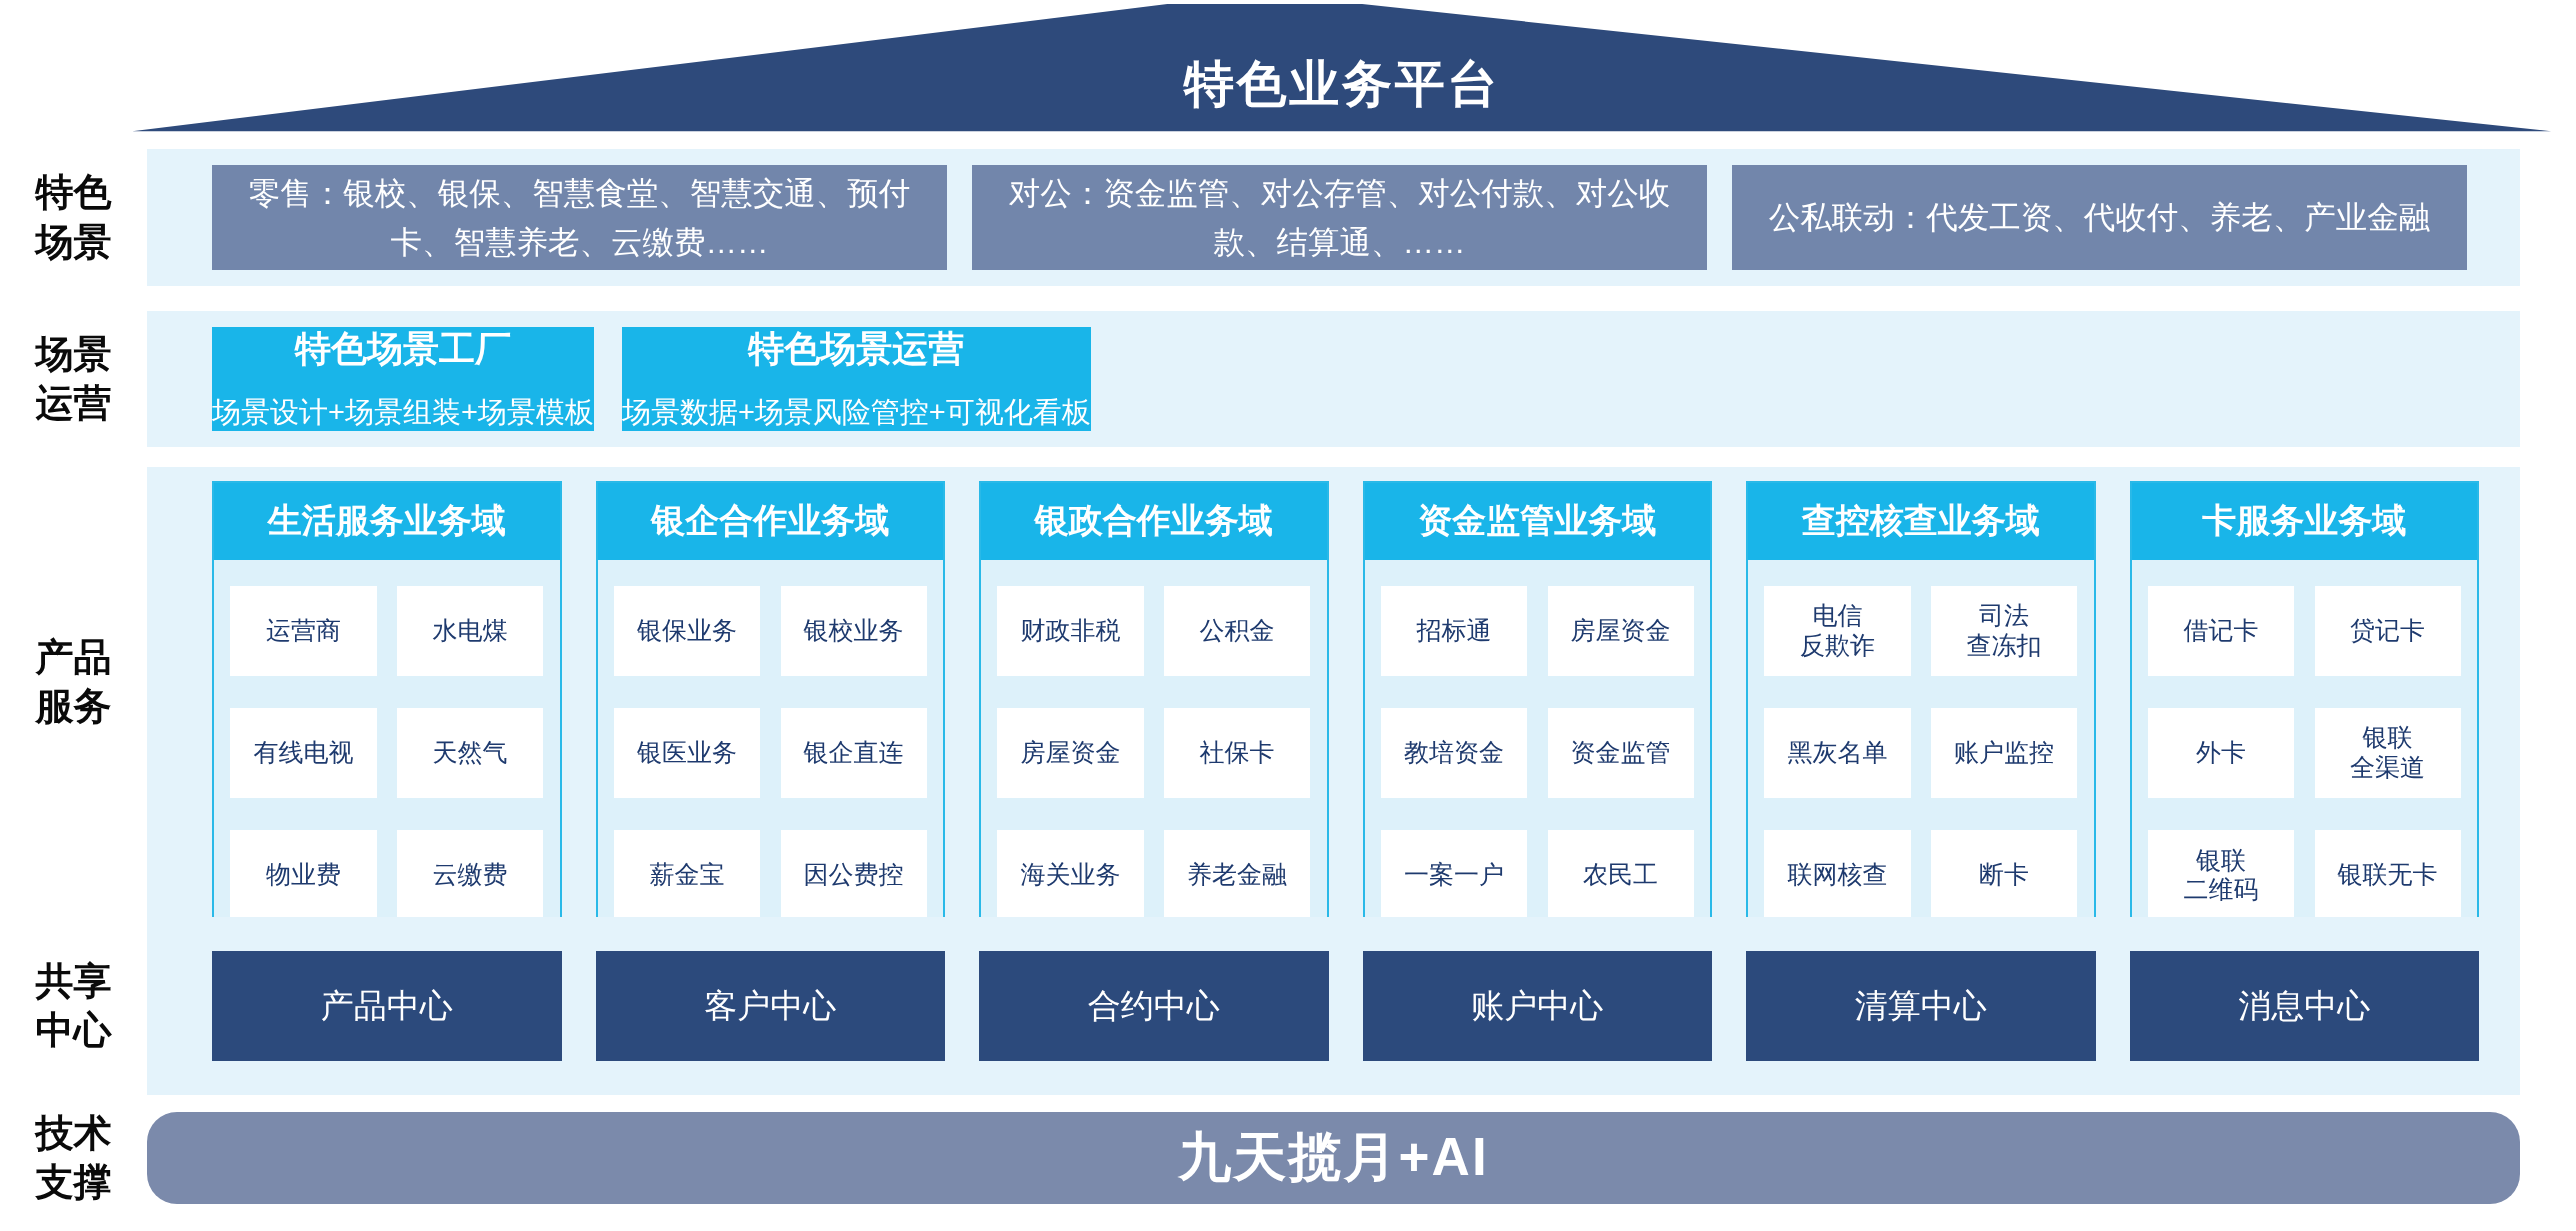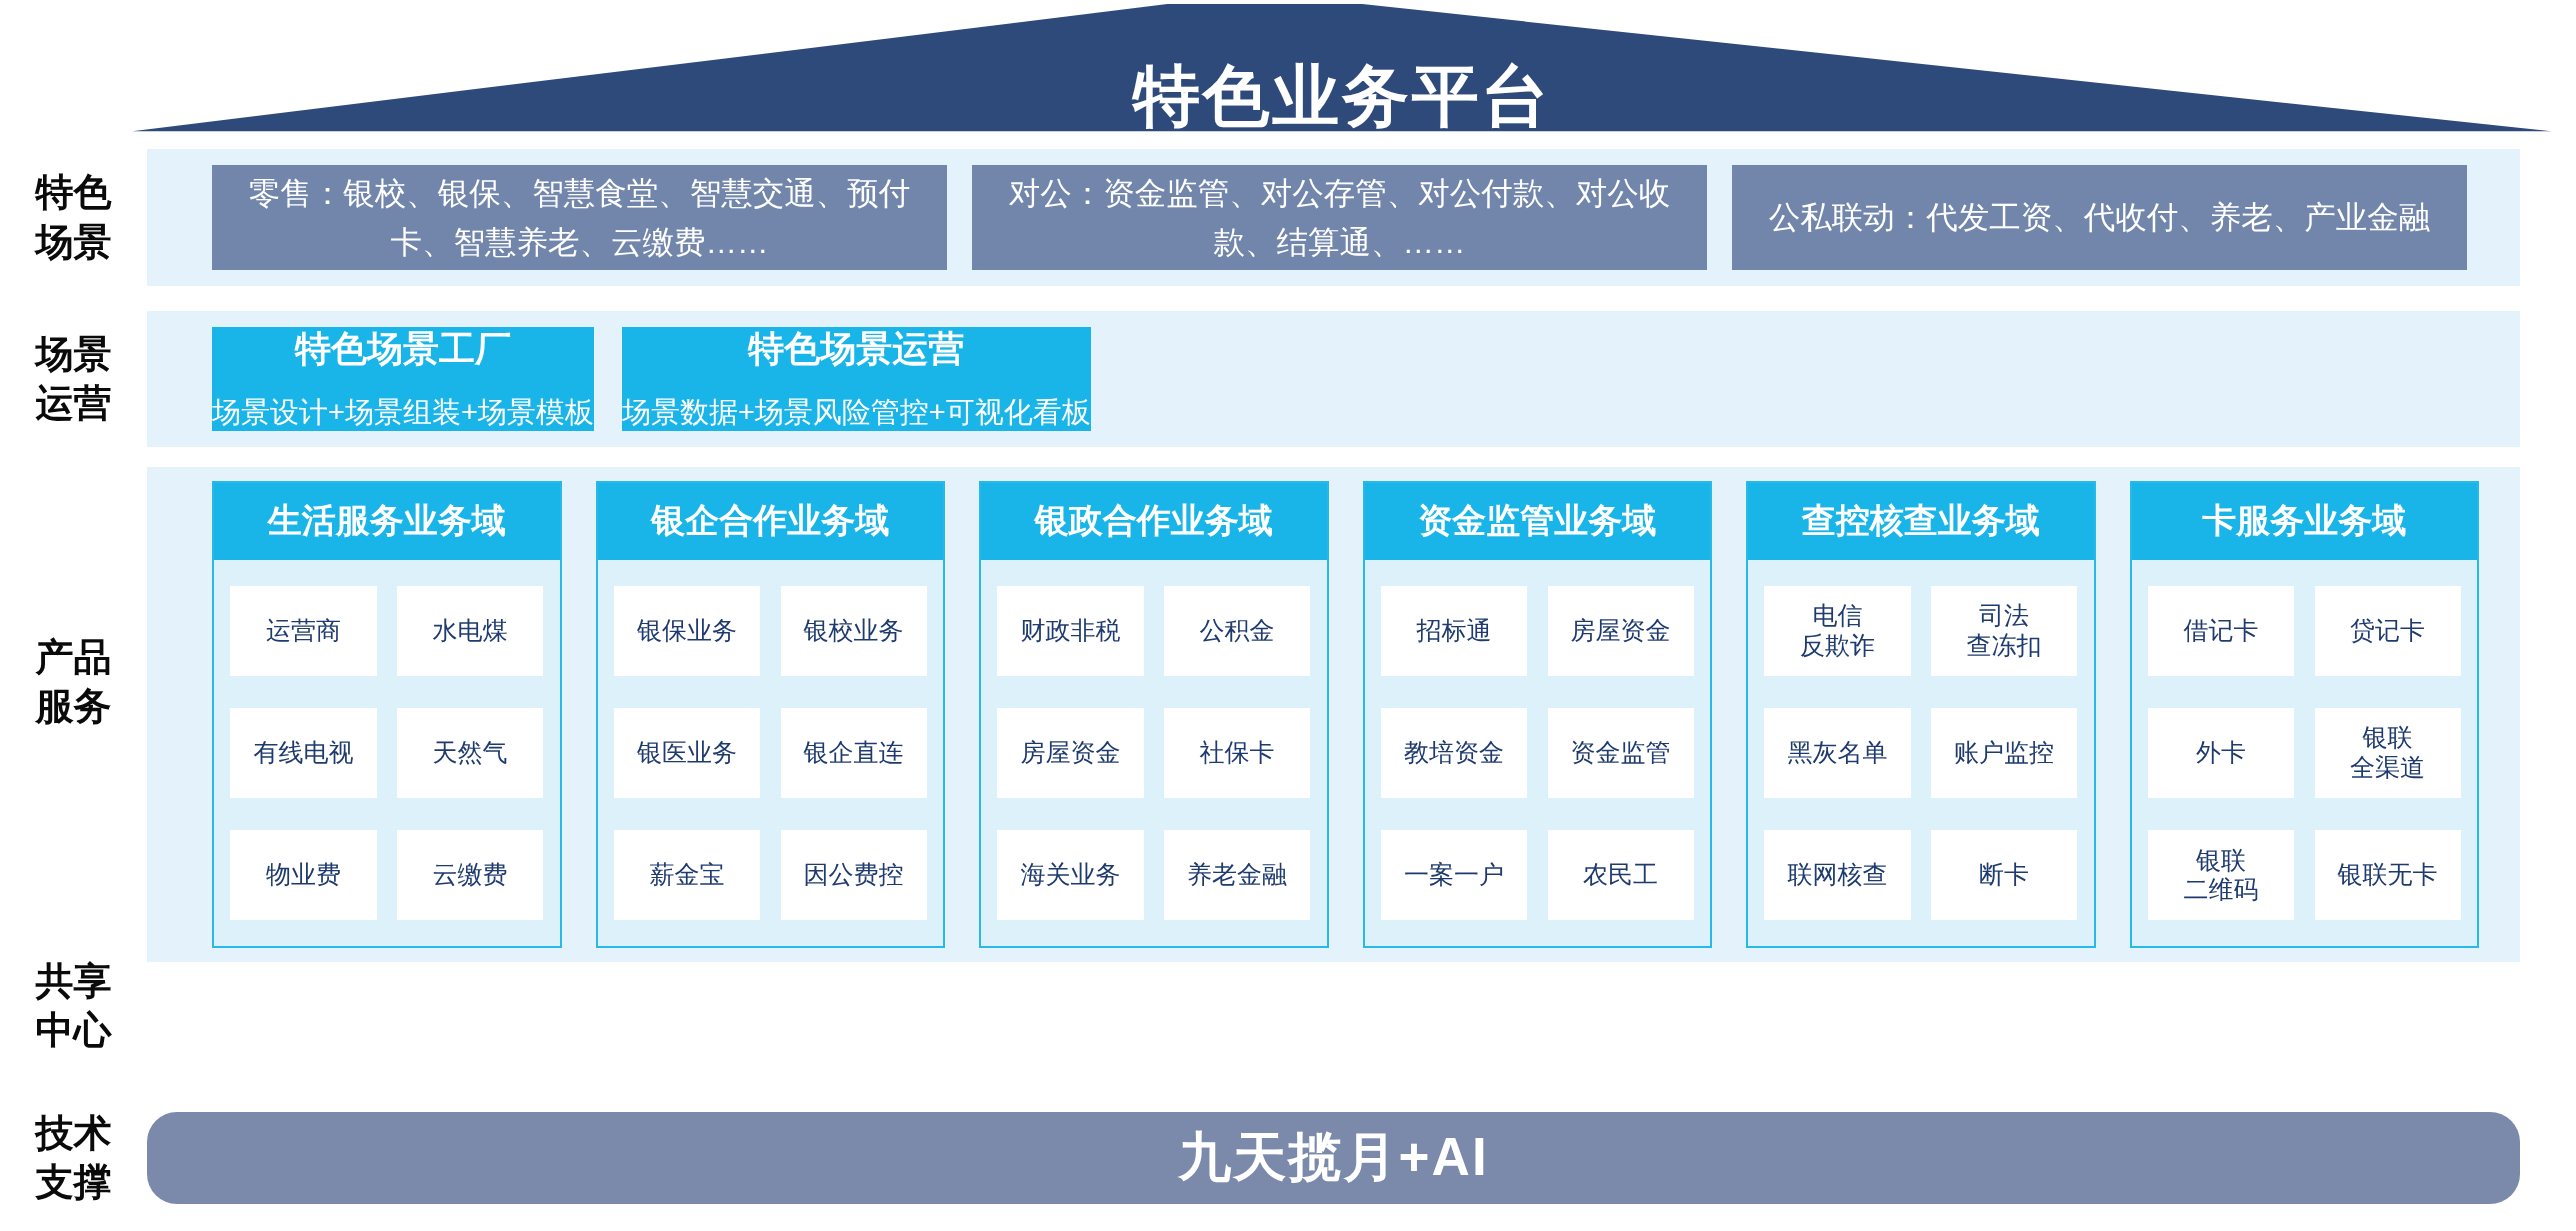--- a/index.html
+++ b/index.html
@@ -4,21 +4,21 @@
 <style>
   html,body{margin:0;padding:0;background:#ffffff;}
   #canvas{
     position:relative;width:2576px;height:1232px;background:#ffffff;overflow:hidden;
     font-family:"Liberation Sans","DejaVu Sans",sans-serif;
   }
   
   #roof-svg{position:absolute;top:0;left:0;}
   .roof-title{
     position:absolute;left:131px;width:2422px;top:51px;
-    text-align:center;color:#ffffff;font-size:67px;font-weight:bold;letter-spacing:2.7px;
+    text-align:center;color:#ffffff;font-size:50px;font-weight:bold;letter-spacing:2.7px;
   }
   
   .row-label{
     position:absolute;left:0;width:147px;display:flex;align-items:center;justify-content:center;
     color:#0a0a0a;font-size:38px;font-weight:600;line-height:1.3;text-align:center;white-space:pre-line;
   }
   
   .band{position:absolute;left:147px;width:2373px;background:#e4f3fb;box-sizing:border-box;display:flex;}
   .band1{top:149px;height:137px;padding:16.4px 53px 16.4px 65px;gap:25px;}
   .gbox{
@@ -210,19 +210,33 @@
 全渠道</div>
 
             <div class="cell">银联
 二维码</div>
 
             <div class="cell">银联无卡</div>
           </div>
       </div>
     </div>
 
+  <div class="band band4">
+
+      <div class="nbox">产品中心</div>
+
+      <div class="nbox">客户中心</div>
+
+      <div class="nbox">合约中心</div>
+
+      <div class="nbox">账户中心</div>
+
+      <div class="nbox">清算中心</div>
+
+      <div class="nbox">消息中心</div>
+    </div>
 
   <div class="band band5">
     <div class="banner">九天揽月+AI</div>
   </div>
 
 </div>
 
 
 </body></html>

